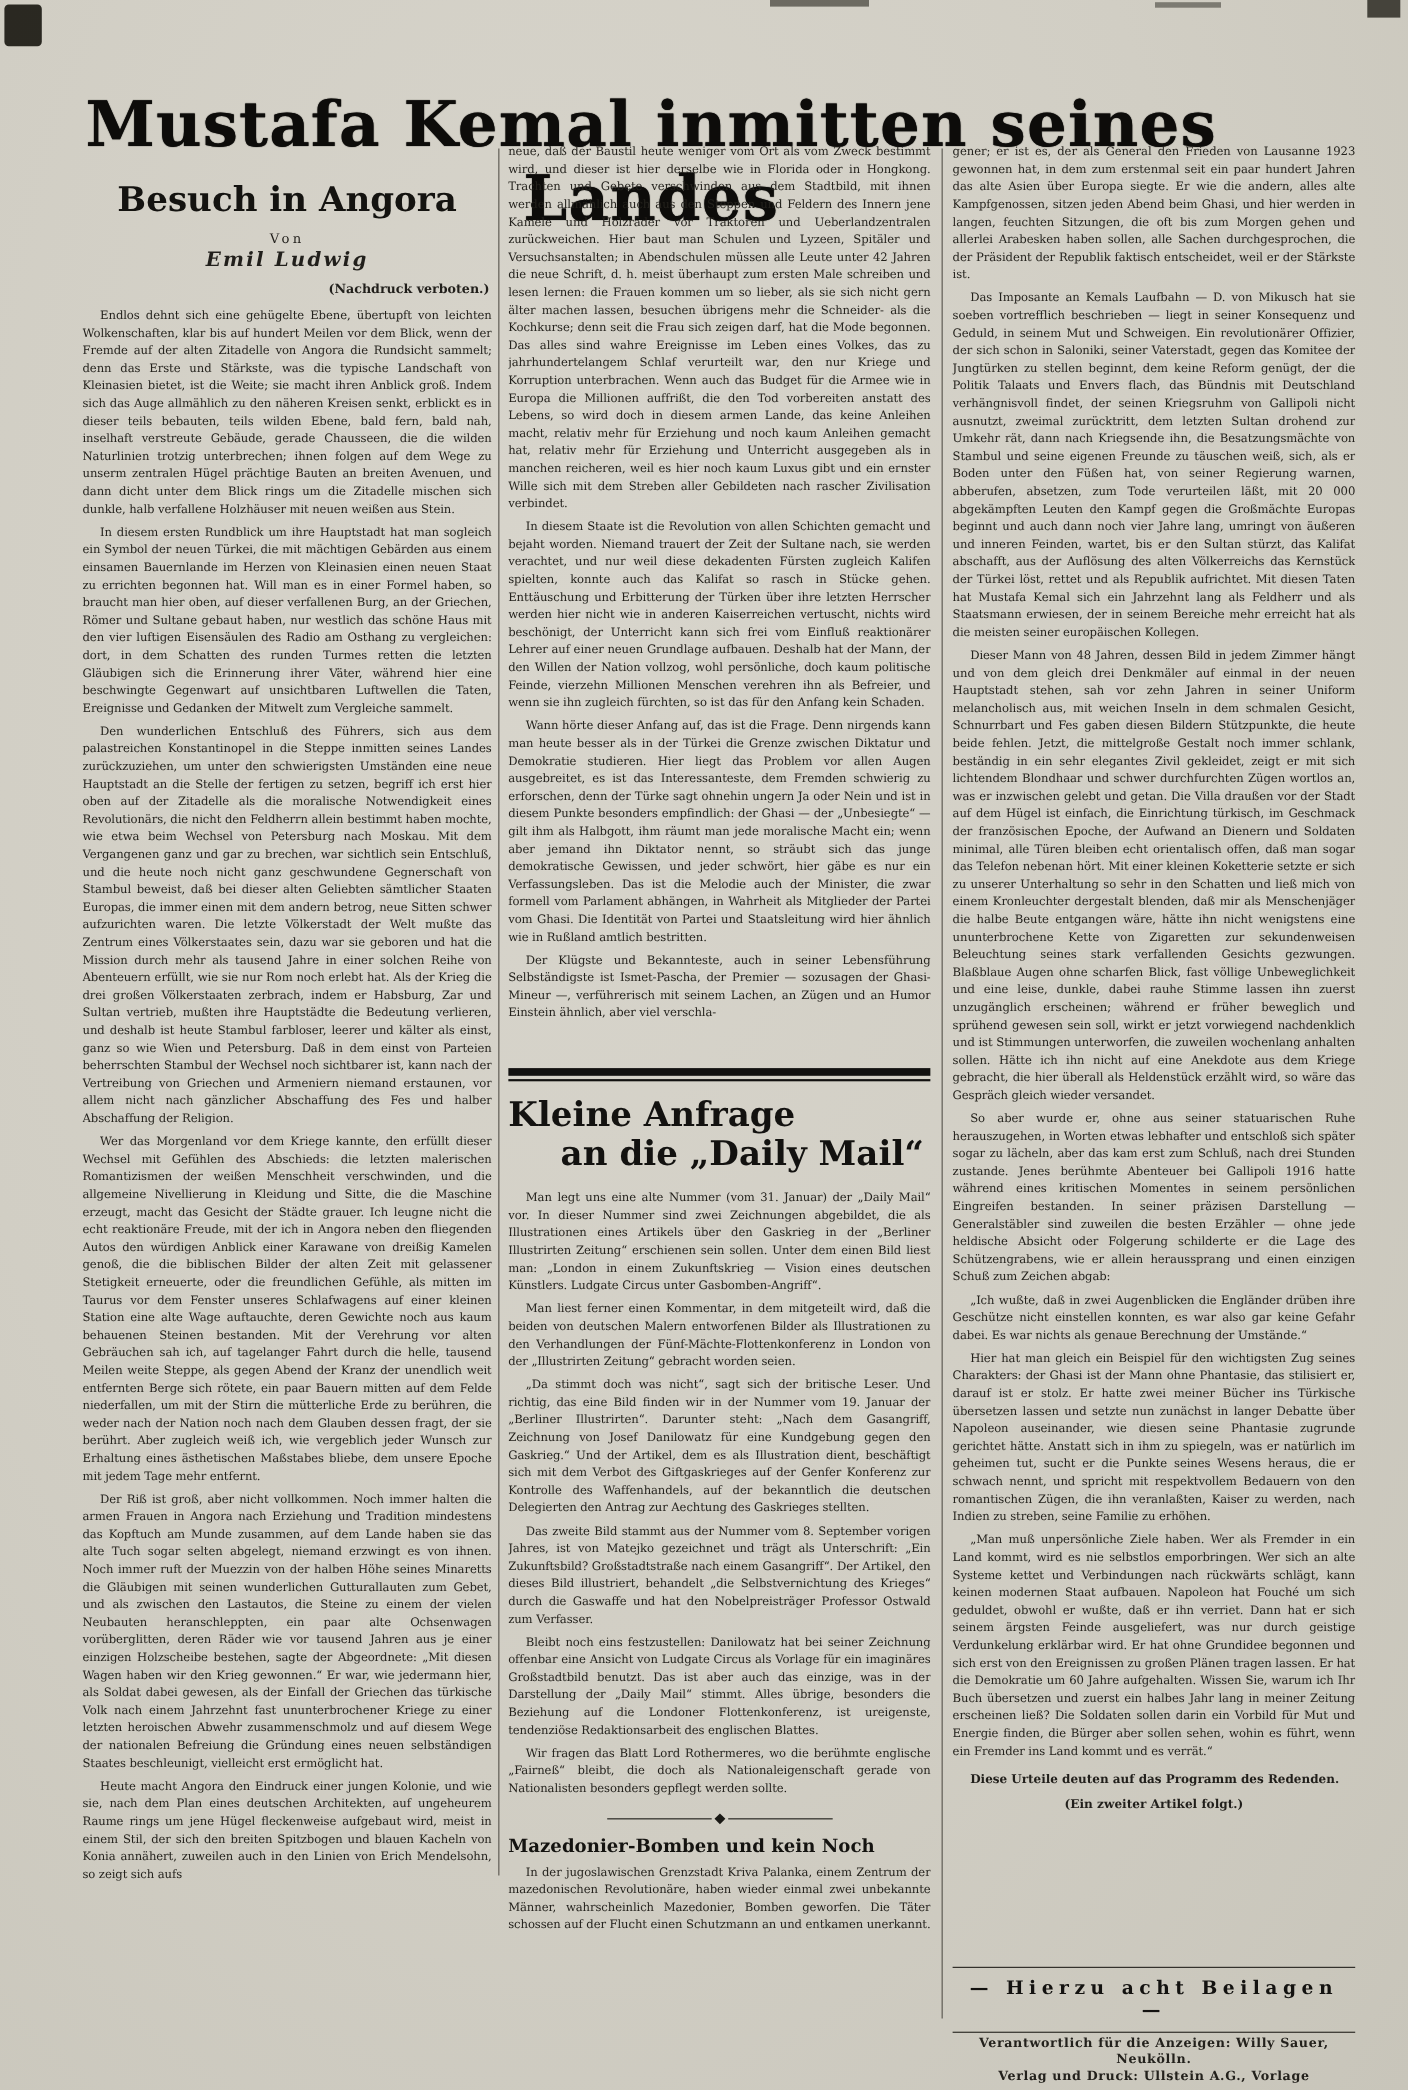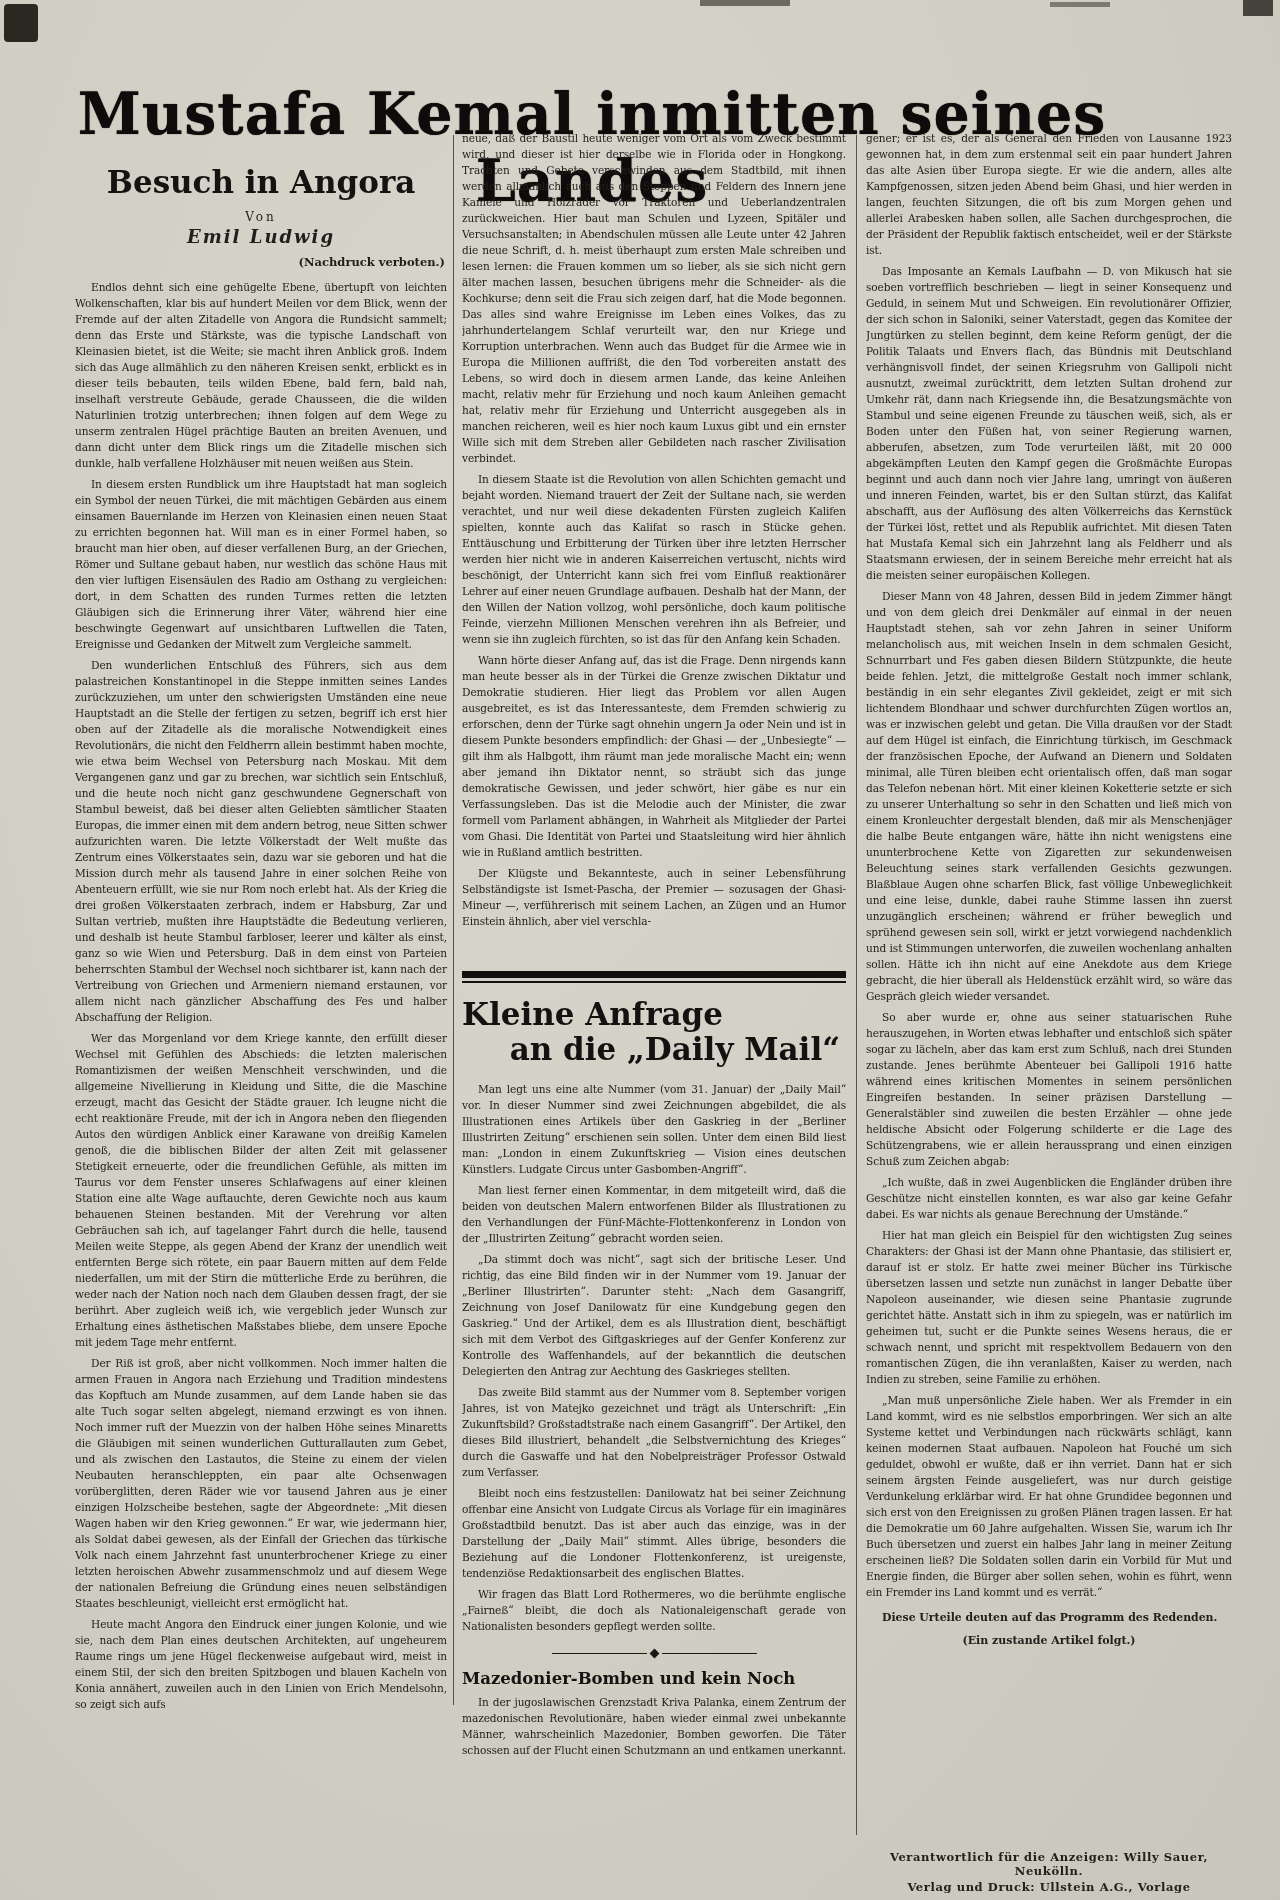--- a/index.html
+++ b/index.html
@@ -125,22 +125,23 @@
     <div class="body-text cont">
         <p>gener; er ist es, der als General den Frieden von Lausanne 1923 gewonnen hat, in dem zum erstenmal seit ein paar hundert Jahren das alte Asien über Europa siegte. Er wie die andern, alles alte Kampfgenossen, sitzen jeden Abend beim Ghasi, und hier werden in langen, feuchten Sitzungen, die oft bis zum Morgen gehen und allerlei Arabesken haben sollen, alle Sachen durchgesprochen, die der Präsident der Republik faktisch entscheidet, weil er der Stärkste ist.</p>
         <p>Das Imposante an Kemals Laufbahn — D. von Mikusch hat sie soeben vortrefflich beschrieben — liegt in seiner Konsequenz und Geduld, in seinem Mut und Schweigen. Ein revolutionärer Offizier, der sich schon in Saloniki, seiner Vaterstadt, gegen das Komitee der Jungtürken zu stellen beginnt, dem keine Reform genügt, der die Politik Talaats und Envers flach, das Bündnis mit Deutschland verhängnisvoll findet, der seinen Kriegsruhm von Gallipoli nicht ausnutzt, zweimal zurücktritt, dem letzten Sultan drohend zur Umkehr rät, dann nach Kriegsende ihn, die Besatzungsmächte von Stambul und seine eigenen Freunde zu täuschen weiß, sich, als er Boden unter den Füßen hat, von seiner Regierung warnen, abberufen, absetzen, zum Tode verurteilen läßt, mit 20 000 abgekämpften Leuten den Kampf gegen die Großmächte Europas beginnt und auch dann noch vier Jahre lang, umringt von äußeren und inneren Feinden, wartet, bis er den Sultan stürzt, das Kalifat abschafft, aus der Auflösung des alten Völkerreichs das Kernstück der Türkei löst, rettet und als Republik aufrichtet. Mit diesen Taten hat Mustafa Kemal sich ein Jahrzehnt lang als Feldherr und als Staatsmann erwiesen, der in seinem Bereiche mehr erreicht hat als die meisten seiner europäischen Kollegen.</p>
         <p>Dieser Mann von 48 Jahren, dessen Bild in jedem Zimmer hängt und von dem gleich drei Denkmäler auf einmal in der neuen Hauptstadt stehen, sah vor zehn Jahren in seiner Uniform melancholisch aus, mit weichen Inseln in dem schmalen Gesicht, Schnurrbart und Fes gaben diesen Bildern Stützpunkte, die heute beide fehlen. Jetzt, die mittelgroße Gestalt noch immer schlank, beständig in ein sehr elegantes Zivil gekleidet, zeigt er mit sich lichtendem Blondhaar und schwer durchfurchten Zügen wortlos an, was er inzwischen gelebt und getan. Die Villa draußen vor der Stadt auf dem Hügel ist einfach, die Einrichtung türkisch, im Geschmack der französischen Epoche, der Aufwand an Dienern und Soldaten minimal, alle Türen bleiben echt orientalisch offen, daß man sogar das Telefon nebenan hört. Mit einer kleinen Koketterie setzte er sich zu unserer Unterhaltung so sehr in den Schatten und ließ mich von einem Kronleuchter dergestalt blenden, daß mir als Menschenjäger die halbe Beute entgangen wäre, hätte ihn nicht wenigstens eine ununterbrochene Kette von Zigaretten zur sekundenweisen Beleuchtung seines stark verfallenden Gesichts gezwungen. Blaßblaue Augen ohne scharfen Blick, fast völlige Unbeweglichkeit und eine leise, dunkle, dabei rauhe Stimme lassen ihn zuerst unzugänglich erscheinen; während er früher beweglich und sprühend gewesen sein soll, wirkt er jetzt vorwiegend nachdenklich und ist Stimmungen unterworfen, die zuweilen wochenlang anhalten sollen. Hätte ich ihn nicht auf eine Anekdote aus dem Kriege gebracht, die hier überall als Heldenstück erzählt wird, so wäre das Gespräch gleich wieder versandet.</p>
         <p>So aber wurde er, ohne aus seiner statuarischen Ruhe herauszugehen, in Worten etwas lebhafter und entschloß sich später sogar zu lächeln, aber das kam erst zum Schluß, nach drei Stunden zustande. Jenes berühmte Abenteuer bei Gallipoli 1916 hatte während eines kritischen Momentes in seinem persönlichen Eingreifen bestanden. In seiner präzisen Darstellung — Generalstäbler sind zuweilen die besten Erzähler — ohne jede heldische Absicht oder Folgerung schilderte er die Lage des Schützengrabens, wie er allein heraussprang und einen einzigen Schuß zum Zeichen abgab:</p>
         <p>„Ich wußte, daß in zwei Augenblicken die Engländer drüben ihre Geschütze nicht einstellen konnten, es war also gar keine Gefahr dabei. Es war nichts als genaue Berechnung der Umstände.“</p>
         <p>Hier hat man gleich ein Beispiel für den wichtigsten Zug seines Charakters: der Ghasi ist der Mann ohne Phantasie, das stilisiert er, darauf ist er stolz. Er hatte zwei meiner Bücher ins Türkische übersetzen lassen und setzte nun zunächst in langer Debatte über Napoleon auseinander, wie diesen seine Phantasie zugrunde gerichtet hätte. Anstatt sich in ihm zu spiegeln, was er natürlich im geheimen tut, sucht er die Punkte seines Wesens heraus, die er schwach nennt, und spricht mit respektvollem Bedauern von den romantischen Zügen, die ihn veranlaßten, Kaiser zu werden, nach Indien zu streben, seine Familie zu erhöhen.</p>
         <p>„Man muß unpersönliche Ziele haben. Wer als Fremder in ein Land kommt, wird es nie selbstlos emporbringen. Wer sich an alte Systeme kettet und Verbindungen nach rückwärts schlägt, kann keinen modernen Staat aufbauen. Napoleon hat Fouché um sich geduldet, obwohl er wußte, daß er ihn verriet. Dann hat er sich seinem ärgsten Feinde ausgeliefert, was nur durch geistige Verdunkelung erklärbar wird. Er hat ohne Grundidee begonnen und sich erst von den Ereignissen zu großen Plänen tragen lassen. Er hat die Demokratie um 60 Jahre aufgehalten. Wissen Sie, warum ich Ihr Buch übersetzen und zuerst ein halbes Jahr lang in meiner Zeitung erscheinen ließ? Die Soldaten sollen darin ein Vorbild für Mut und Energie finden, die Bürger aber sollen sehen, wohin es führt, wenn ein Fremder ins Land kommt und es verrät.“</p>
       </div>
     <p class="closing-line">Diese Urteile deuten auf das Programm des Redenden.</p>
-    <p class="followup-note">(Ein zustande Artikel folgt.)</p>
+    <p class="followup-note">(Ein zweiter Artikel folgt.)</p>
   </section>
 
+  <div class="beilagen">— Hierzu acht Beilagen —</div>
 
   <div class="imprint">
     <div>Verantwortlich für die Anzeigen: Willy Sauer, Neukölln.</div>
     <div>Verlag und Druck: Ullstein A.G., Vorlage</div>
   </div>
 
 </div>
 
 </body></html>

